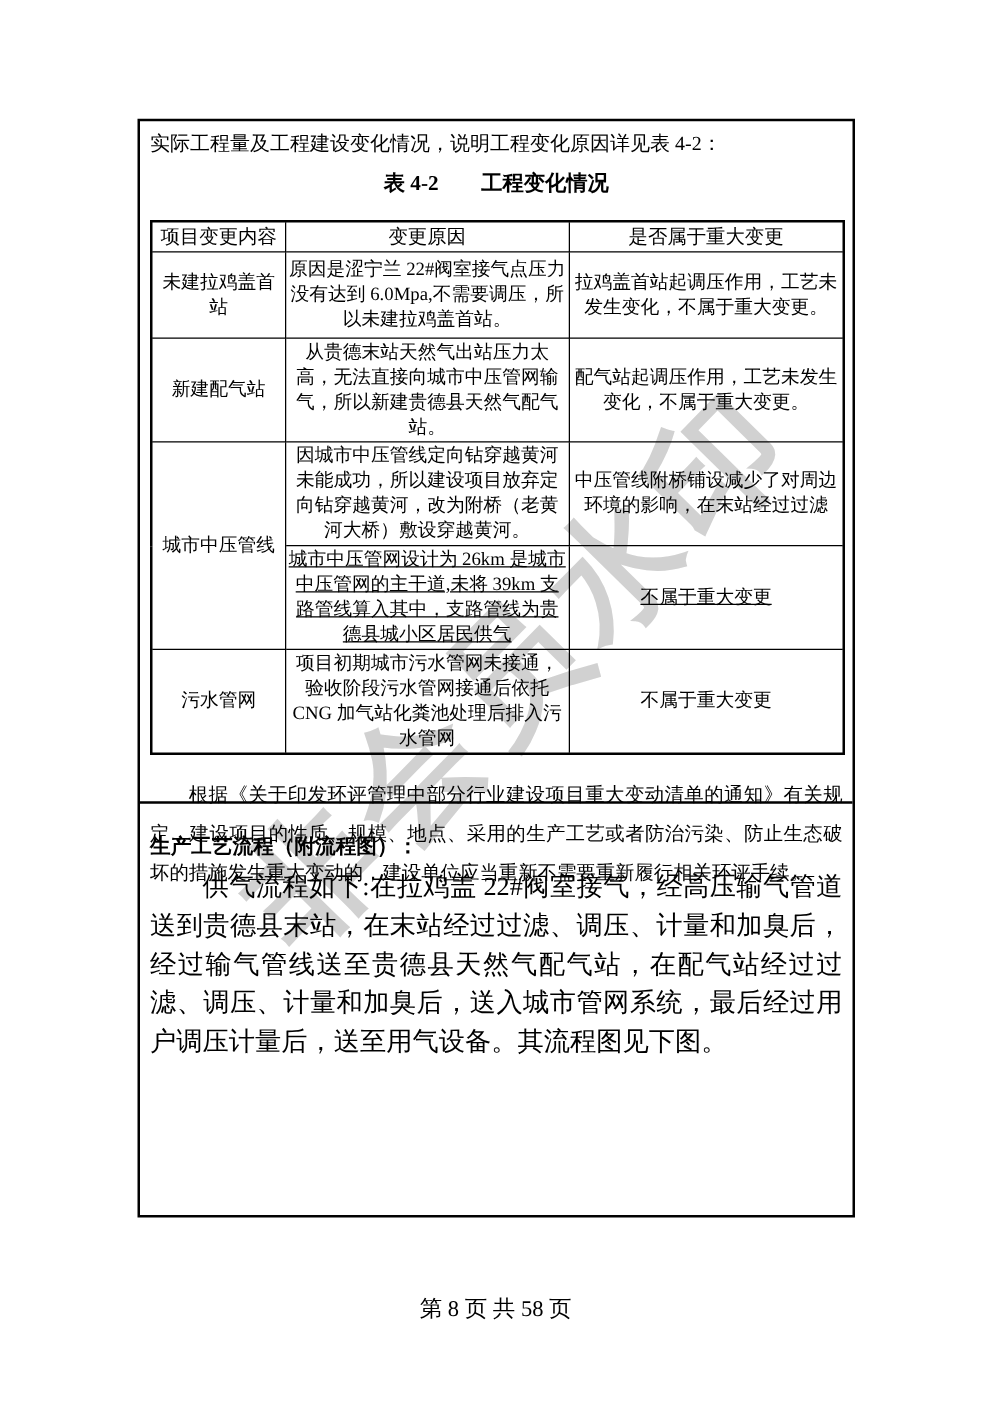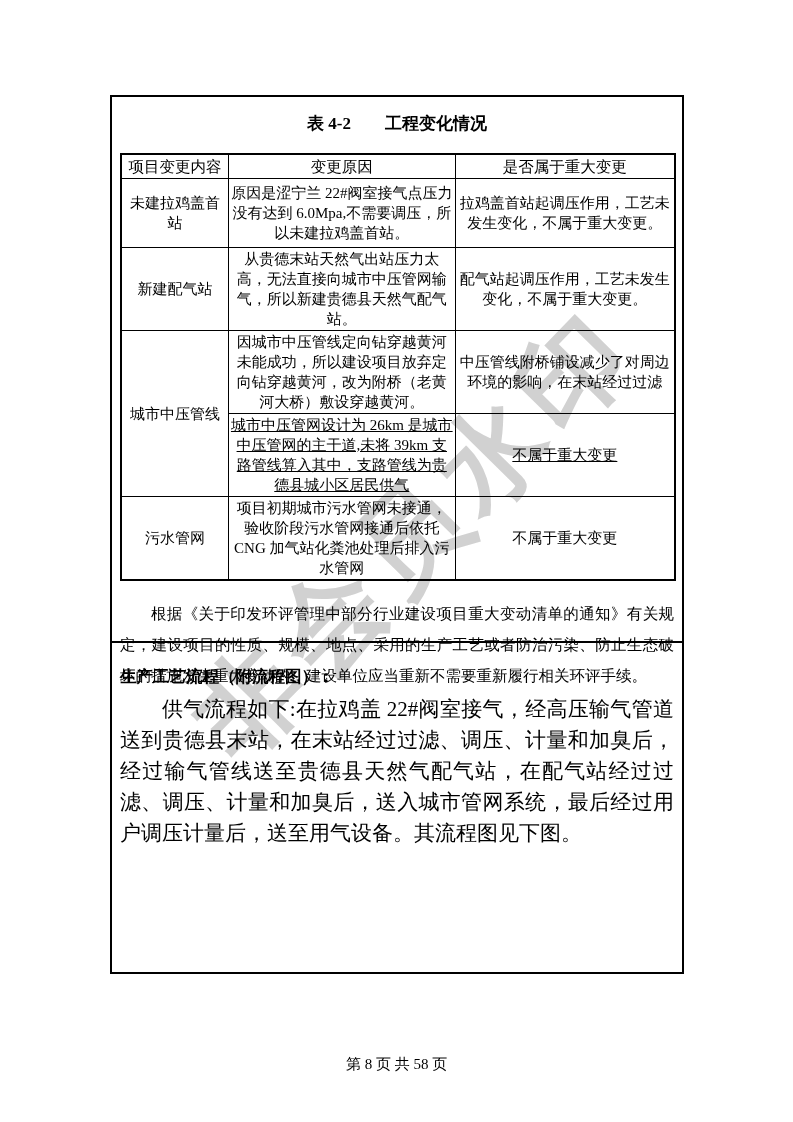--- a/index.html
+++ b/index.html
@@ -99,35 +99,35 @@
     line-height:31px;
     text-align:justify;
     text-indent:2em;
     margin:4px 0 0 0;
   }
   .footer{
     position:absolute;
     left:0;top:1035px;
     width:100%;
     text-align:center;
-    font-size:15px;
+    font-size:18px;
     z-index:2;
-    margin-top:20px;
   }
 </style>
 </head>
 <body>
 
 <div class="page">
 
   <div class="watermark">非会员水印</div>
 
   <div class="content-box">
 
     <div class="section1">
+      <p class="intro">实际工程量及工程建设变化情况，说明工程变化原因详见表 4-2：</p>
 
       <div class="table-title">表 4-2　　工程变化情况</div>
 
       <table class="change-table">
         <colgroup>
           <col class="col-item">
             <col class="col-reason">
             <col class="col-major">
         </colgroup>
         <tbody>

